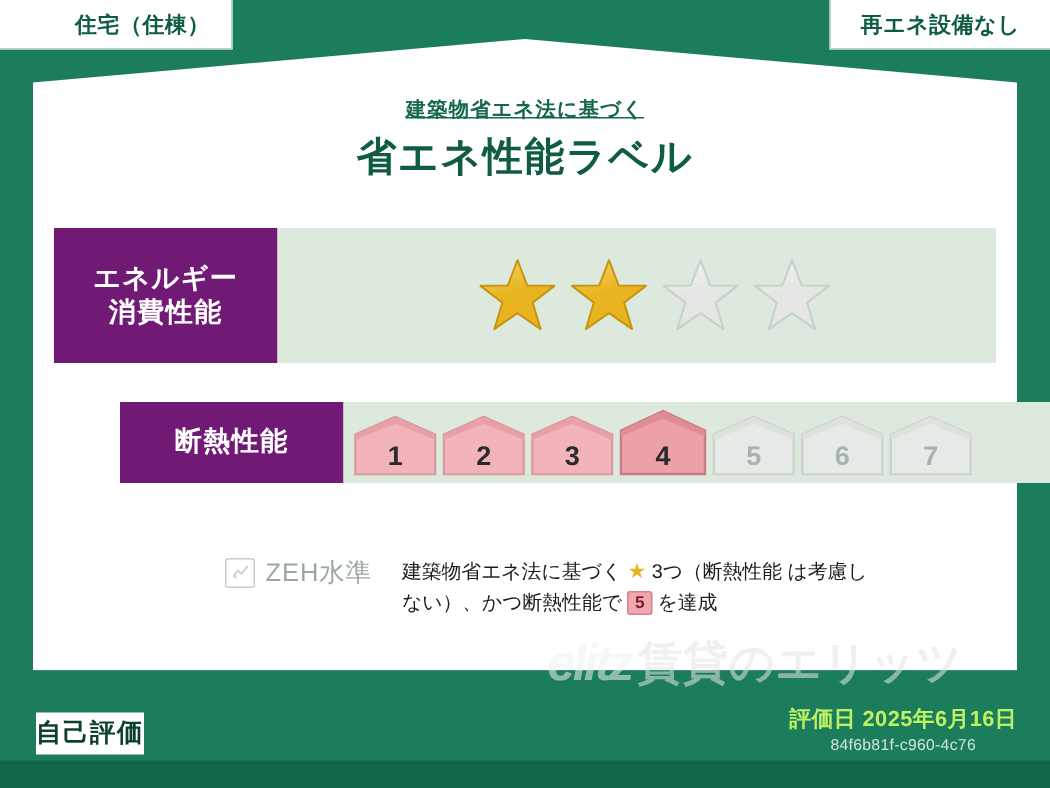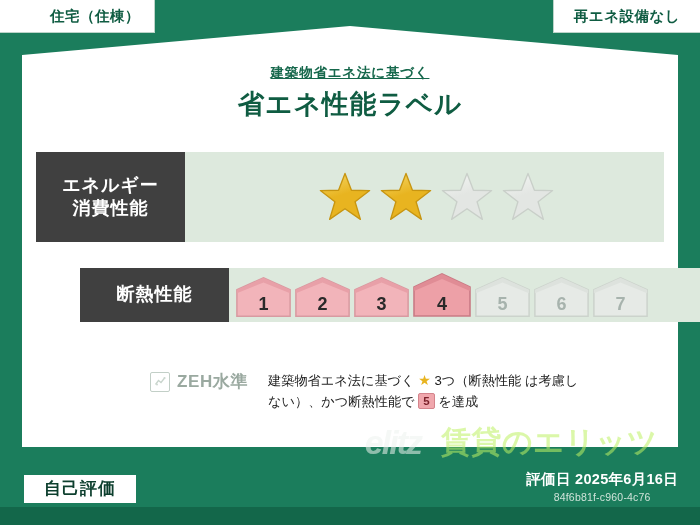--- a/index.html
+++ b/index.html
@@ -87,21 +87,21 @@
     left: 36px;
     width: 628px;
     display: flex;
     align-items: stretch;
     z-index: 5;
   }
   #row-energy { top: 152px; height: 90px; }
   #row-insul  { top: 268px; height: 54px; margin-left: 44px; }
 
   .row-label {
-    background: #404040;
+    background: #701a75;
     color: #ffffff;
     font-weight: bold;
     display: flex;
     flex-direction: column;
     align-items: center;
     justify-content: center;
     flex: 0 0 149px;
     line-height: 1.28;
     letter-spacing: 1px;
     box-sizing: border-box;
@@ -156,21 +156,21 @@
   .zeh-icon {
     width: 20px; height: 20px;
     border: 1.5px solid #c2cfc7;
     border-radius: 2px;
     display: flex; align-items: center; justify-content: center;
     box-sizing: border-box;
   }
   .zeh-text {
     color: #9aa9a0;
     font-size: 17px;
-    font-weight: bold;
+    font-weight: normal;
     letter-spacing: .6px;
   }
 
   .desc {
     position: absolute;
     left: 268px;
     top: 369px;
     width: 312px;
     color: #1d1d1d;
     font-size: 13.2px;
@@ -187,76 +187,76 @@
     font-weight: bold;
     font-size: 11.5px;
     padding: 0 4px;
     line-height: 14px;
     vertical-align: 1px;
   }
 
   
   .watermark {
     position: absolute;
-    right: 42px;
+    right: 58px;
     bottom: 62px;
     display: flex;
     align-items: center;
-    gap: 20px;
+    gap: 4px;
     z-index: 4;
     opacity: .55;
     pointer-events: none;
   }
   .wm-mark {
     font-size: 34px;
     font-weight: bold;
     font-style: italic;
     color: #eef3ef;
     letter-spacing: -2px;
   }
   .wm-text {
     font-size: 30px;
     font-weight: bold;
-    color: #bef264;
+    color: #e5e5e5;
     letter-spacing: .5px;
   }
 
   
   .footer-left {
     position: absolute;
     left: 24px;
     bottom: 22px;
     display: flex;
     align-items: center;
     gap: 7px;
     z-index: 6;
   }
   .self-eval {
     background: #ffffff;
     color: #0d3f2e;
     font-size: 17px;
     font-weight: bold;
     letter-spacing: 1px;
-    padding: 2px 20px 3px;
+    padding: 2px 0 3px;
   }
   .project-name {
     color: #ffffff;
     font-size: 11.5px;
     letter-spacing: 0;
     white-space: nowrap;
   }
   .footer-right {
     position: absolute;
     right: 22px;
     bottom: 22px;
     text-align: center;
     z-index: 6;
   }
   .eval-date {
-    color: #ffffff;
+    color: #bef264;
     font-size: 14.5px;
     font-weight: bold;
     letter-spacing: .3px;
     white-space: nowrap;
     text-align: center;
   }
   .label-id {
     color: #cfe3d9;
     font-size: 10.5px;
     margin-top: 2px;

